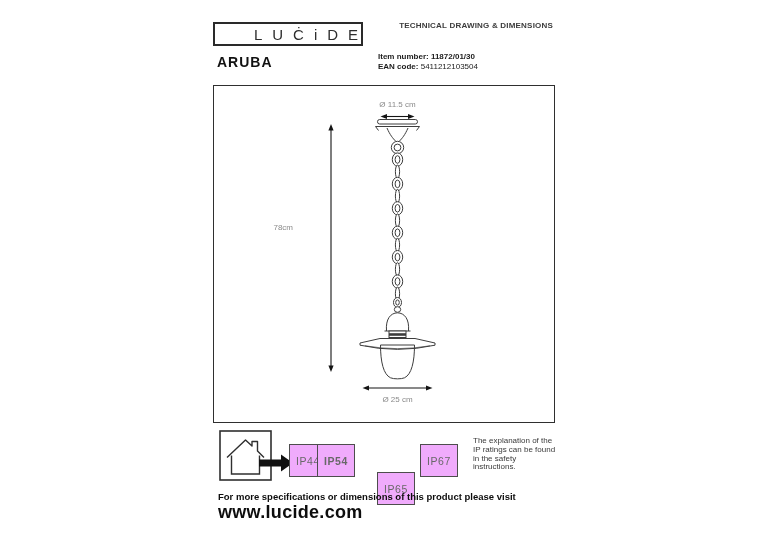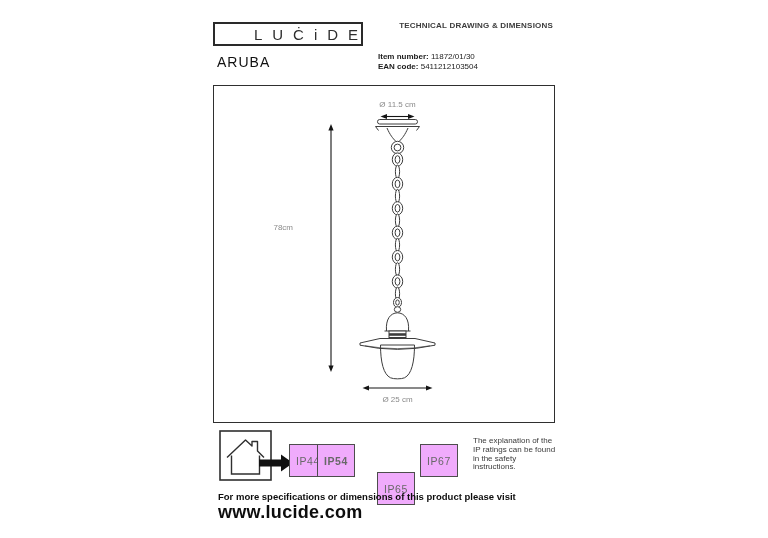--- a/index.html
+++ b/index.html
@@ -17,26 +17,26 @@
   }
   .logo-text{
     font-size:15px;color:#2e2e2e;letter-spacing:10px;padding-left:10px;
     font-weight:400;white-space:nowrap;
   }
   .doc-title{
     left:380px;top:21px;width:173px;text-align:right;
     font-size:8px;font-weight:bold;color:#3c3c3c;letter-spacing:0.2px;
   }
   .product-name{
-    left:217px;top:54px;font-size:14px;font-weight:normal;color:#111;
+    left:217px;top:54px;font-size:14px;font-weight:bold;color:#111;
     letter-spacing:1px;
   }
   .codes{left:378px;top:52px;font-size:8px;line-height:10px;color:#1c1c1c;}
   .codes .lbl{font-weight:bold;}
-  .codes .val-bold{font-weight:normal;}
+  .codes .val-bold{font-weight:bold;}
 
   
   .drawing-box{
     left:213px;top:85px;width:340px;height:336px;
     border:1px solid #2f2f2f;box-sizing:content-box;
   }
   .drawing-box svg{display:block;}
 
   
   .house-wrap{left:219px;top:430px;width:76px;height:53px;}

